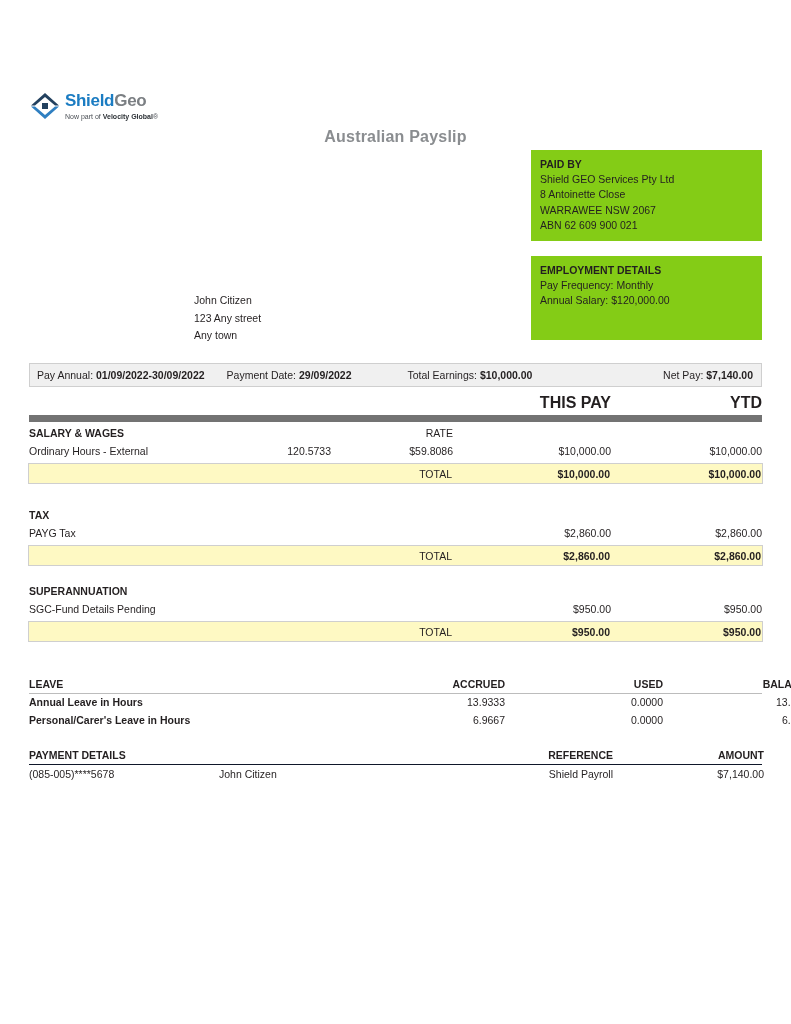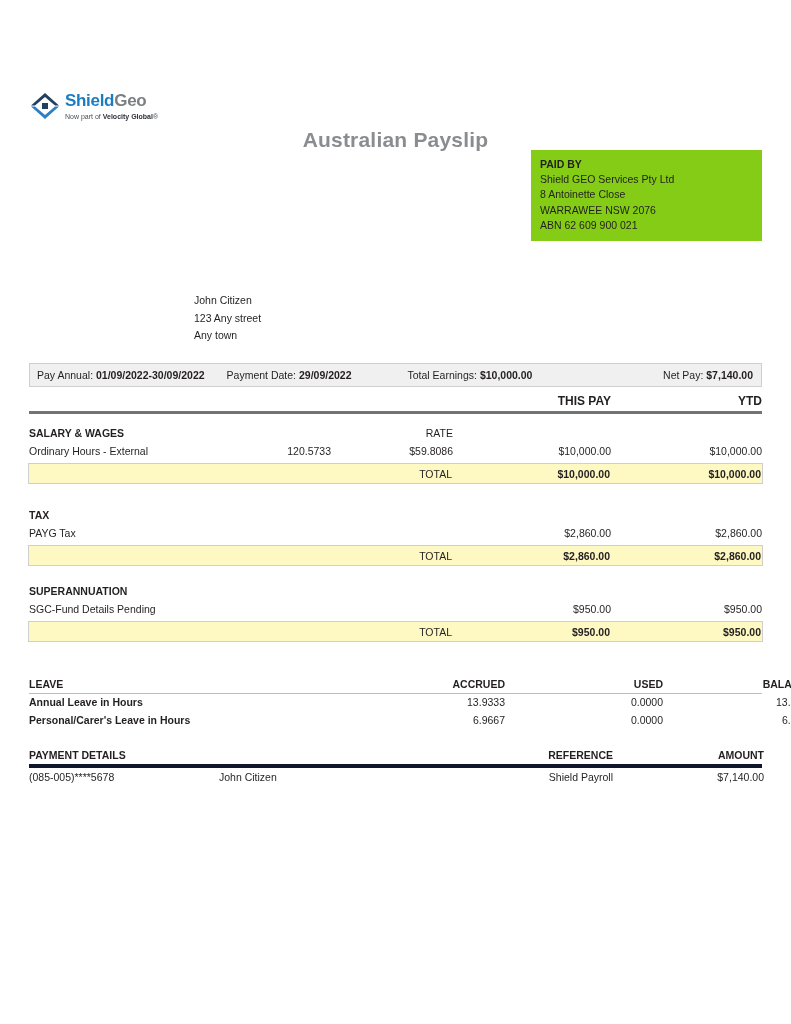--- a/index.html
+++ b/index.html
@@ -23,21 +23,21 @@
   .logo-word { font-size: 17px; font-weight: bold; letter-spacing: -0.3px; line-height: 18px; }
   .logo-word .shield { color: #1b7cc2; }
   .logo-word .geo { color: #7b7f83; }
   .logo-tag { font-size: 7px; color: #4a4f55; line-height: 10px; margin-top: 2px; white-space: nowrap; }
   .logo-tag b { font-weight: bold; color: #2d3237; }
 
   
   .doc-title {
     position: absolute; left: 0; top: 128px; width: 791px;
     text-align: center;
-    font-size: 21px; font-weight: bold; color: #8a8d90;
+    font-size: 16px; font-weight: bold; color: #8a8d90;
     letter-spacing: 0.2px;
   }
 
   
   .infobox {
     position: absolute; background: #84cc16;
     padding: 7px 9px 8px 9px;
     font-size: 10.5px; line-height: 15.2px; color: #231f20;
   }
   .infobox .hd { font-weight: bold; }
@@ -69,24 +69,24 @@
   .row { display: flex; align-items: baseline; height: 18px; }
   .c-label { width: 214px; flex: 0 0 214px; }
   .c-hours { width: 88px; flex: 0 0 88px; text-align: right; }
   .c-rate  { width: 122px; flex: 0 0 122px; text-align: right; }
   .c-this  { width: 158px; flex: 0 0 158px; text-align: right; }
   .c-ytd   { width: 151px; flex: 0 0 151px; text-align: right; }
   .bold { font-weight: bold; }
 
   .colhead {
     position: absolute; left: 29px; top: 394px; width: 733px;
-    font-size: 12px; font-weight: bold;
+    font-size: 16px; font-weight: bold;
     display: flex; align-items: baseline;
     padding-bottom: 3px;
-    border-bottom: 3px solid #737373;
+    border-bottom: 7px solid #737373;
   }
   .colhead .c-label { width: 424px; flex: 0 0 424px; }
 
   .totband {
     background: #fef9c3; border: 1px solid #cfcfcf;
     height: 21px; display: flex; align-items: center;
     margin-left: -1px; width: 735px;
   }
   .totband .c-label { width: 213px; flex: 0 0 213px; }
   .totband .c-hours { width: 88px; flex: 0 0 88px; }
@@ -102,21 +102,21 @@
   }
   .lv-label { width: 366px; flex: 0 0 366px; }
   .lv-acc   { width: 110px; flex: 0 0 110px; text-align: right; }
   .lv-used  { width: 158px; flex: 0 0 158px; text-align: right; }
   .lv-bal   { width: 151px; flex: 0 0 151px; text-align: right; }
 
   
   .pay-head {
     display: flex; align-items: baseline;
     font-size: 10.5px; font-weight: bold;
-    padding-bottom: 3px; border-bottom: 4px solid #0f172a;
+    padding-bottom: 3px; border-bottom: 1px solid #0f172a;
   }
   .pd-acct { width: 190px; flex: 0 0 190px; }
   .pd-name { width: 275px; flex: 0 0 275px; }
   .pd-ref  { width: 119px; flex: 0 0 119px; text-align: right; }
   .pd-amt  { width: 151px; flex: 0 0 151px; text-align: right; }
 </style>
 </head>
 <body>
 
 <div class="page">
@@ -132,24 +132,29 @@
       <div class="logo-tag"><span>Now part of </span><b>Velocity Global</b><span>®</span></div>
     </div>
   </div>
 
   <div class="doc-title">Australian Payslip</div>
 
   <div class="infobox" id="paid-by-box">
     <div class="hd">PAID BY</div>
     <div>Shield GEO Services Pty Ltd</div>
     <div>8 Antoinette Close</div>
-    <div>WARRAWEE NSW 2076</div>
+    <div>WARRAWEE NSW 2067</div>
     <div>ABN 62 609 900 021</div>
   </div>
 
+  <div class="infobox" id="employment-box">
+    <div class="hd">EMPLOYMENT DETAILS</div>
+    <div>Pay Frequency: Monthly</div>
+    <div>Annual Salary: $120,000.00</div>
+  </div>
 
   <div class="employee-block">
     <div>John Citizen</div>
     <div>123 Any street</div>
     <div>Any town</div>
   </div>
 
   <div class="summary-bar">
     <div class="summary-cell" id="sum-period"><span>Pay Annual: </span><b>01/09/2022-30/09/2022</b></div>
     <div class="summary-cell" id="sum-paydate"><span>Payment Date: </span><b>29/09/2022</b></div>

